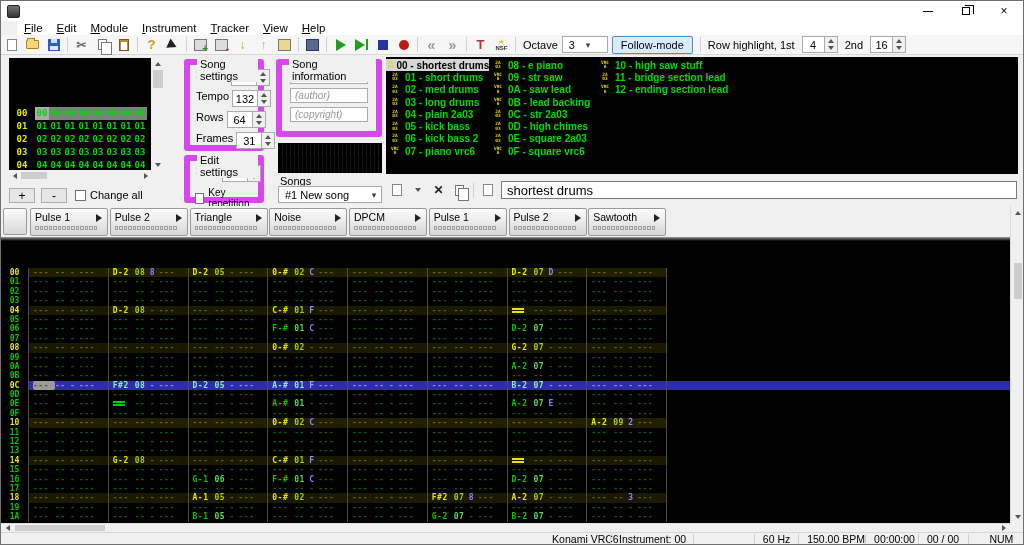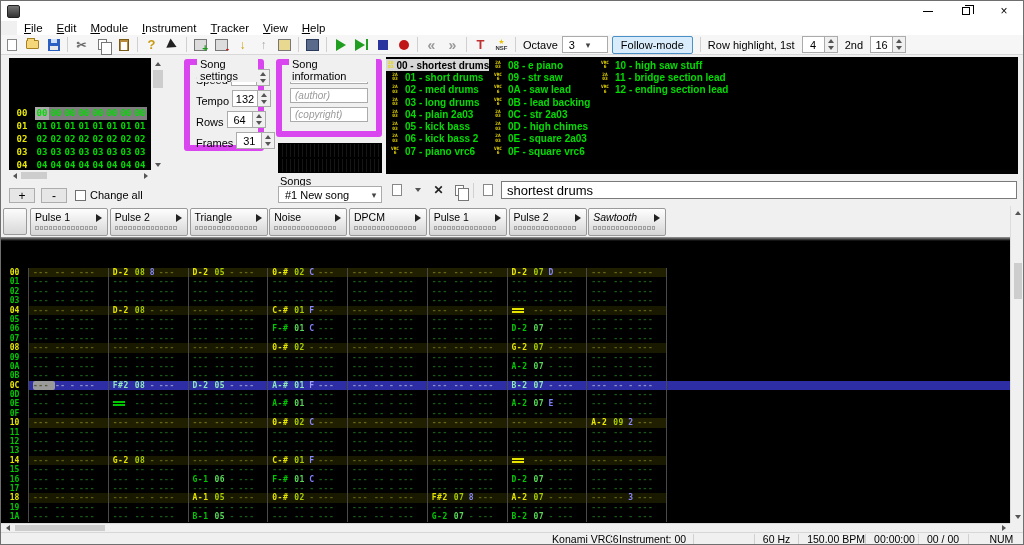--- a/index.html
+++ b/index.html
@@ -76,21 +76,21 @@
   .sb .btn{display:flex;align-items:center;justify-content:center;background:#f0f0f0}
   .sb .thumb{background:#cdcdcd}
   .sb .track{flex:1}
   #frame-vscroll{left:150px;top:3px;width:14px;height:112px}
   #frame-hscroll{left:8px;top:115px;width:142px;height:11px}
   .small-btn{position:absolute;width:26px;height:15px;background:#e6e6e6;border:1px solid #adadad;display:flex;align-items:center;justify-content:center;font-size:12px}
   .chk{display:flex;align-items:center;font-size:11px;gap:4px}
   .chk .box{width:11px;height:11px;background:#fff;border:1px solid #707070}
   
   #song-settings{left:183px;top:4px;width:80px;height:92px}
-  .set-row{display:flex;align-items:flex-end;height:17px;margin:4px 4px 0 6px;font-size:11px;justify-content:space-between}
+  .set-row{display:flex;align-items:flex-start;height:17px;margin:4px 4px 0 6px;font-size:11px;justify-content:space-between}
   .set-row .spin .val{width:26px}
   #edit-settings{left:183px;top:100px;width:80px;height:48px}
   
   #song-info{left:275px;top:4px;width:106px;height:78px}
   .ph-input{margin:4px 8px 0 8px;height:15px;background:#fff;border:1px solid #ababab;font-size:10px;font-style:italic;color:#9a9a9a;display:flex;align-items:center;padding-left:4px}
   #visualizer{position:absolute;left:277px;top:88px;width:104px;height:30px;background:#000;display:flex;flex-direction:column;gap:2px;padding:1px}
   #visualizer div{flex:1;background:repeating-linear-gradient(90deg,#000 0 3px,#161616 3px 4px)}
   #songs-label{position:absolute;left:279px;top:120px;font-size:11px}
   #songs-dd{position:absolute;left:277px;top:131px;width:104px;height:17px}
   
@@ -425,20 +425,41 @@
               </i>
               <i>
                 <span class="tri-d"></span>
               </i>
             </span>
           </span>
         </div>
       </div>
   </div>
 
+  <div class="groupbox" id="edit-settings">
+    <span class="gb-label">Edit settings</span>
+    <div class="set-row">
+      <span>Step</span>
+      <span class="spin">
+        <span class="val" style="width:26px">1</span>
+        <span class="btns">
+            <i>
+              <span class="tri-u"></span>
+            </i>
+            <i>
+              <span class="tri-d"></span>
+            </i>
+          </span>
+      </span>
+    </div>
+    <div class="chk" style="margin:5px 0 0 5px">
+      <span class="box"></span>
+        <span style="font-size:10px">Key repetition</span>
+    </div>
+  </div>
 
   <div class="groupbox" id="song-info">
     <span class="gb-label">Song information</span>
     <div id="song-info-inputs">
         <div class="ph-input">(title)</div>
         <div class="ph-input">(author)</div>
         <div class="ph-input">(copyright)</div>
       </div>
   </div>
   <div id="visualizer">
@@ -757,21 +778,21 @@
           <i></i>
           <i></i>
           <i></i>
           <i></i>
           <i></i>
           <i></i>
           <i></i>
           <i></i>
         </div>
       </div>
-      <div class="ch-head" style="left: 587.25px; font-style: italic;">
+      <div class="ch-head" style="left: 587.25px;">
         <div class="ch-name">Sawtooth</div>
         <span class="ch-arrow"></span>
         <div class="ch-meter">
           <i></i>
           <i></i>
           <i></i>
           <i></i>
           <i></i>
           <i></i>
           <i></i>

